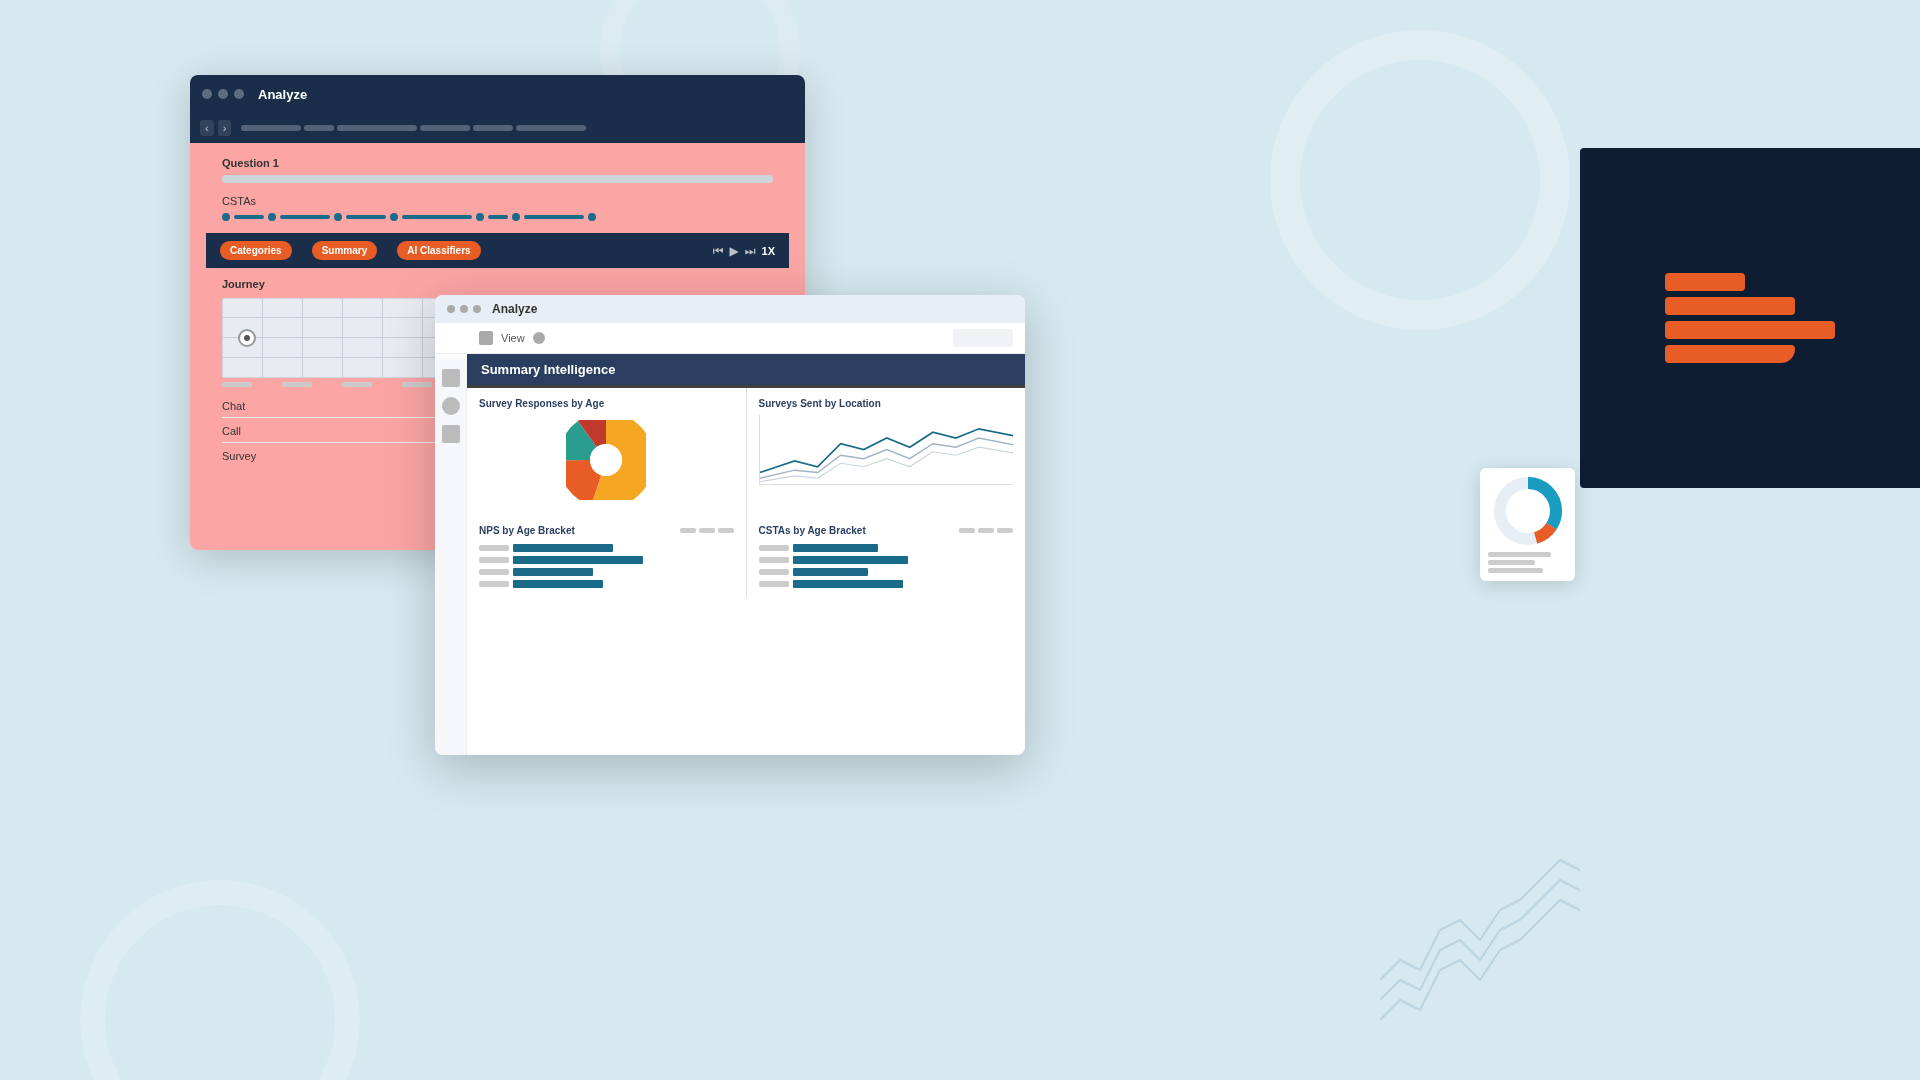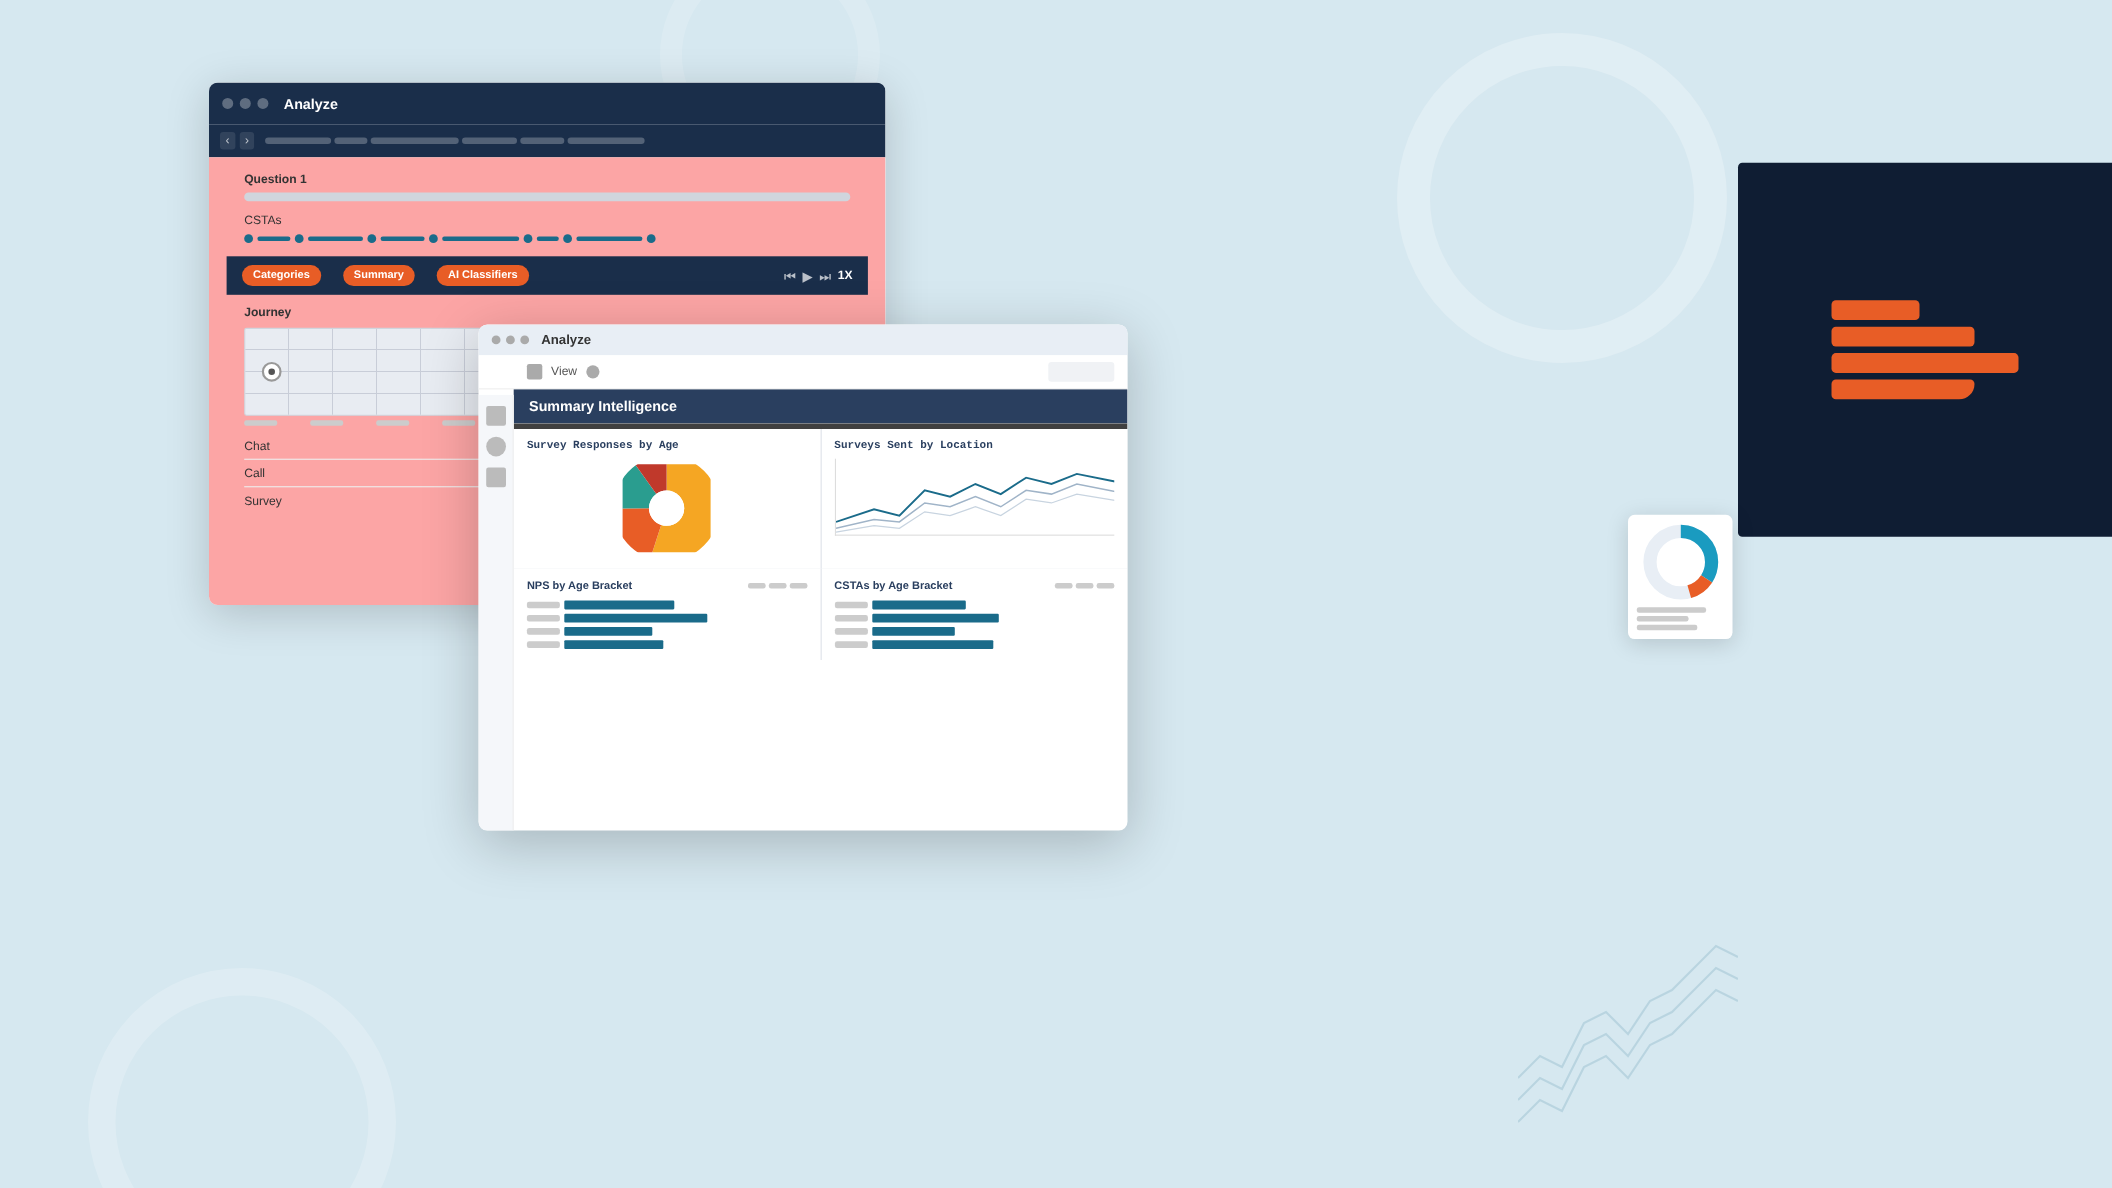--- a/index.html
+++ b/index.html
@@ -361,22 +361,21 @@
       font-weight: 600;
     }
 
     
     .dashboard-grid {
       margin-left: 32px;
       display: grid;
       grid-template-columns: 1fr 1fr;
       gap: 1px;
       background: #dde1e8;
-      border-top: 5px solid #404040;
-      font-family: Liberation Mono, monospace;
+      border-top: 3px solid #404040;
     }
 
     .dash-card {
       background: #fff;
       padding: 10px 12px;
     }
 
     .dash-card-title {
       font-size: 10px;
       font-weight: 600;

